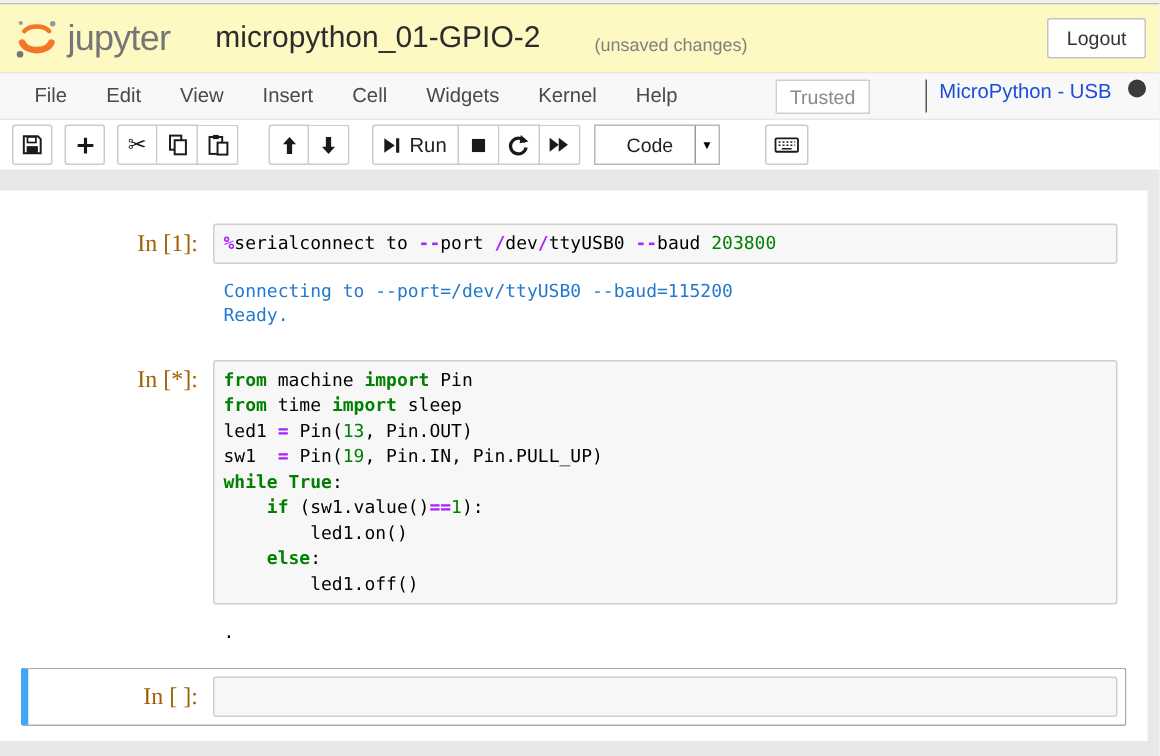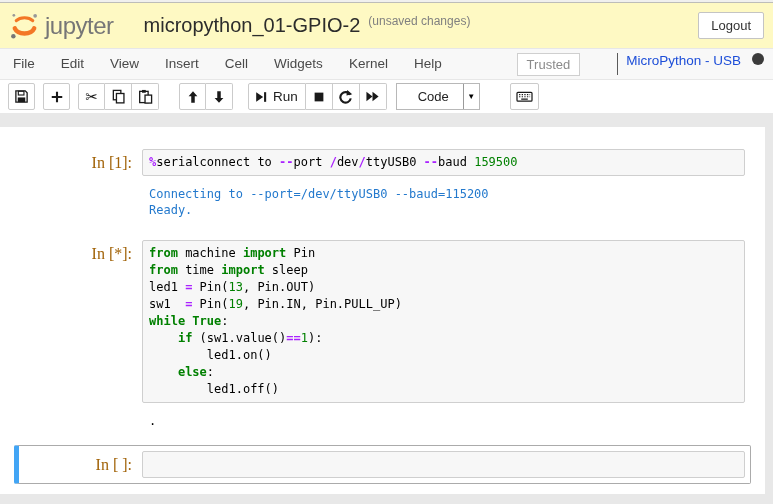--- a/index.html
+++ b/index.html
@@ -7,32 +7,32 @@
   body {
     width:773px; height:504px; position:relative; overflow:hidden;
     background:#e8e8e8; font-family:"Liberation Sans", sans-serif; color:#333;
   }
   #topstrip { height:3px; background:#f0f0ee; border-bottom:1px solid #bdbdb9; }
 
   
   #header { height:45px; background:#fef9c3; display:flex; align-items:center; padding:0 9px; }
   .logo { display:flex; align-items:center; cursor:pointer; }
   .logo-word { font-size:24px; color:#767677; margin-left:5px; letter-spacing:-0.5px; }
-  .title-wrap { display:flex; align-items:flex-start; margin-left:30px; }
+  .title-wrap { display:flex; align-items:flex-end; margin-left:30px;gap:28px; }
   .nb-title { font-size:20px; color:#2c2c2c; }
   .nb-status { font-size:12px; color:#808080; margin-left:8px; }
   .logout-btn {
     margin-left:auto; background:#fff; border:1px solid #c4c4c4; border-radius:2px;
     padding:5px 12px; font-size:13px; color:#333; font-family:inherit; cursor:pointer;
   }
 
   
   #menubar {
     height:32px; background:#f8f8f8; border-top:1px solid #e7e7e7; border-bottom:1px solid #e7e7e7;
-    display:flex; align-items:center; font-size:13.5px; color:#494949;
+    display:flex; align-items:center; padding-left:10px; font-size:13.5px; color:#494949;
   }
   .menu-item { padding:0 13px; line-height:30px; cursor:pointer; }
   .menu-right { margin-left:auto; display:flex; align-items:flex-start; }
   .trusted-badge {
     border:1px solid #cfcfcf; background:#fff; color:#8a8a8a;
     font-size:13px; padding:3px 9px; margin-right:37px;
   }
   .kernel-sep { width:1px; height:22px; background:#5a5a5a; margin-right:8px; }
   .kernel-name { font-size:13.5px; color:#1d4ed8; margin-right:11px; }
   .kernel-dot { width:12px; height:12px; border-radius:50%; background:#3b3b3b; margin-right:9px; }
@@ -228,21 +228,21 @@
     </div>
   </div>
 </div>
 
 <div id="main">
   <div id="notebook">
       <div class="cell">
         <div class="input-row">
           <div class="prompt">In [1]:</div>
           <div class="input-area">
-            <pre class="code"><span class="tok-o">%</span><span class="tok-p">serialconnect to </span><span class="tok-o">--</span><span class="tok-p">port </span><span class="tok-o">/</span><span class="tok-p">dev</span><span class="tok-o">/</span><span class="tok-p">ttyUSB0 </span><span class="tok-o">--</span><span class="tok-p">baud </span><span class="tok-n">159500</span></pre>
+            <pre class="code"><span class="tok-o">%</span><span class="tok-p">serialconnect to </span><span class="tok-o">--</span><span class="tok-p">port </span><span class="tok-o">/</span><span class="tok-p">dev</span><span class="tok-o">/</span><span class="tok-p">ttyUSB0 </span><span class="tok-o">--</span><span class="tok-p">baud </span><span class="tok-n">203800</span></pre>
           </div>
         </div>
         <div class="output-row">
           <div class="output-prompt"></div>
           <div class="output-text">
             <pre class="out-stream-blue">Connecting to --port=/dev/ttyUSB0 --baud=115200
 Ready.</pre>
           </div>
         </div>
       </div>

